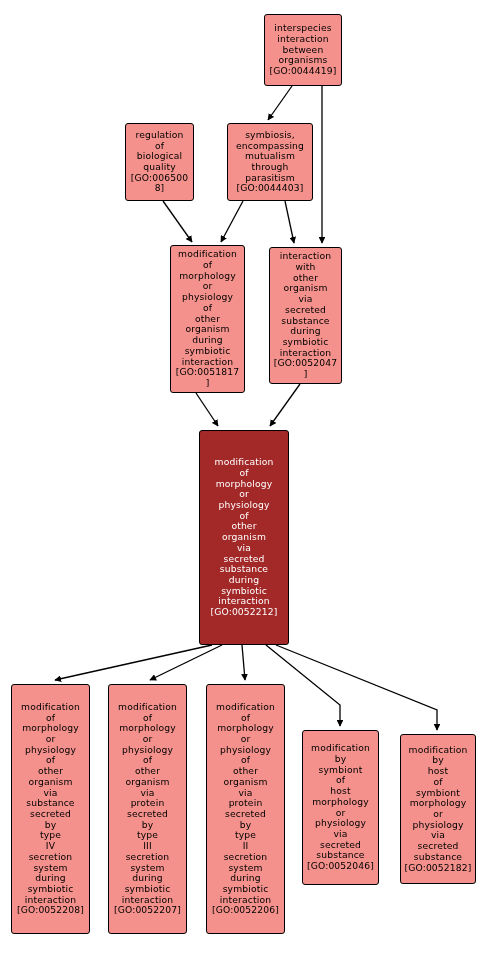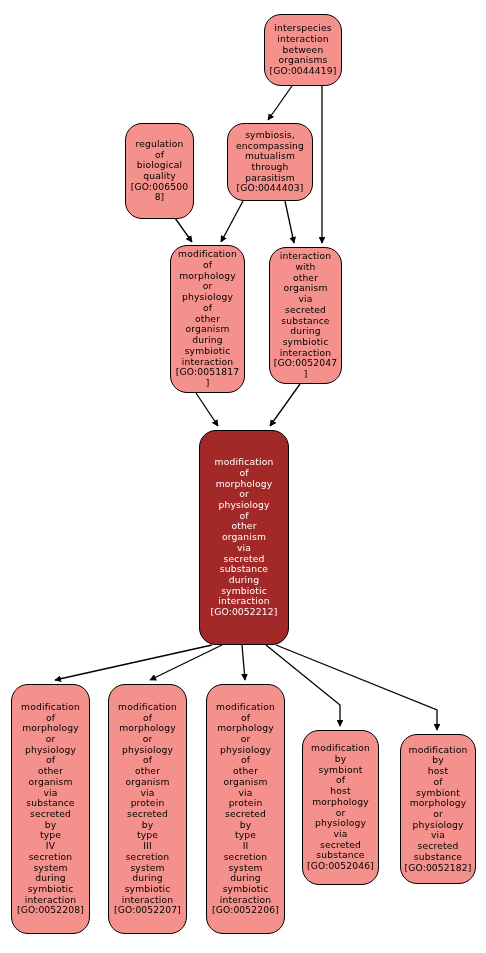--- a/index.html
+++ b/index.html
@@ -23,21 +23,21 @@
     left: 0;
     top: 0;
     width: 486px;
     height: 953px;
     pointer-events: none;
   }
   .node {
     position: absolute;
     box-sizing: border-box;
     border: 1.4px solid #000000;
-    border-radius: 17px;
+    border-radius: 3px;
     display: flex;
     align-items: center;
     justify-content: flex-start;
     text-align: center;
     line-height: 1.165;
     font-size: 9.2px;
     letter-spacing: 0.15px;
     word-break: break-word;
     padding: 2px 3px;
     cursor: pointer;
@@ -82,21 +82,21 @@
       </g>
   </svg>
   <div id="nodes">
       <div class="node pink" title="interspecies interaction between organisms [GO:0044419]" style="left: 264px; top: 14px; width: 78px; height: 72px;">
         <span class="label">interspecies
 interaction
 between
 organisms
 [GO:0044419]</span>
       </div>
-      <div class="node pink" title="regulation of biological quality [GO:0065008]" style="left: 125px; top: 123px; width: 69px; height: 96px;">
+      <div class="node pink" title="regulation of biological quality [GO:0065008]" style="left: 125px; top: 123px; width: 69px; height: 78px;">
         <span class="label">regulation
 of
 biological
 quality
 [GO:0065008]</span>
       </div>
       <div class="node pink" title="symbiosis, encompassing mutualism through parasitism [GO:0044403]" style="left: 227px; top: 123px; width: 86px; height: 78px;">
         <span class="label">symbiosis,
 encompassing
 mutualism

